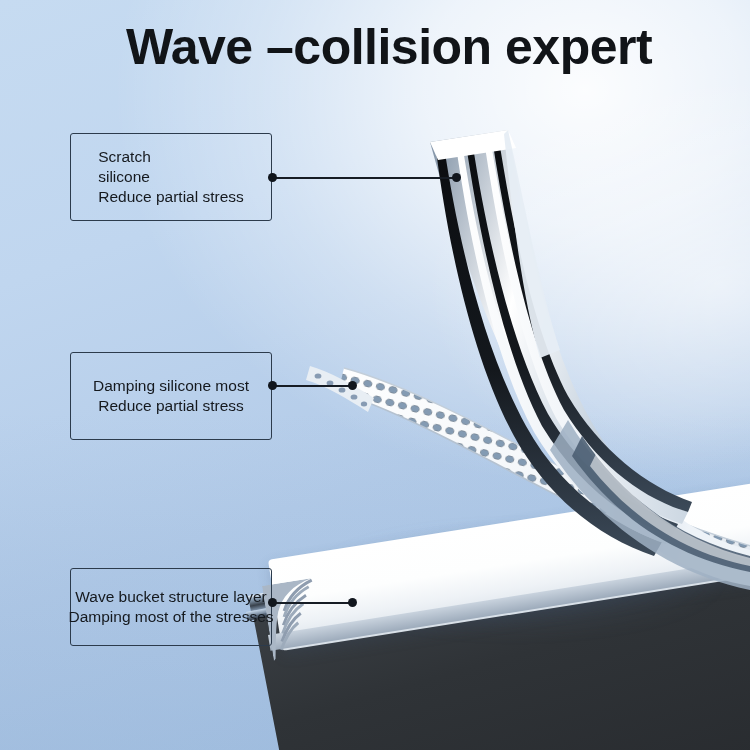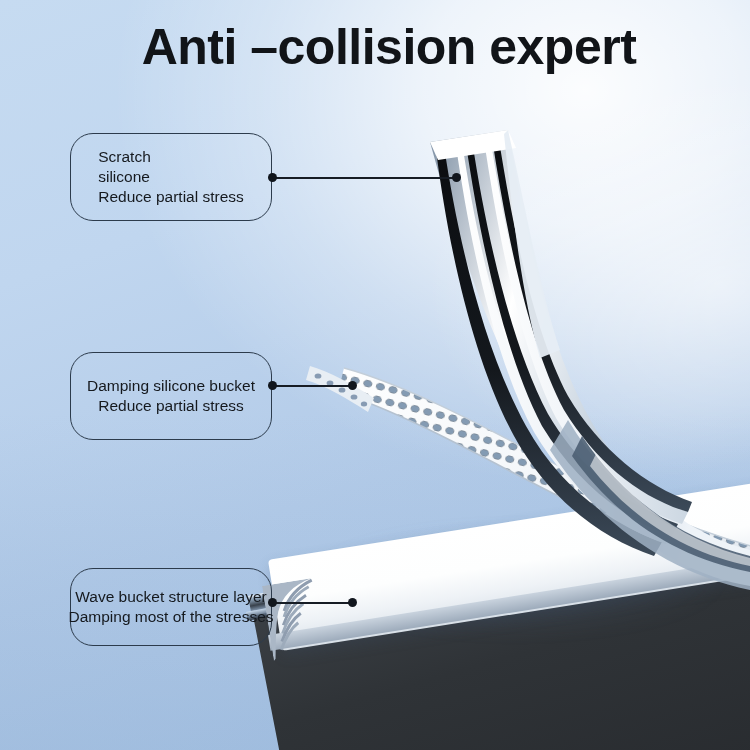--- a/index.html
+++ b/index.html
@@ -34,21 +34,21 @@
     text-align:center;
     font-size:50px;font-weight:bold;color:#111418;
     letter-spacing:-.5px;white-space:nowrap;
     padding-left:28px;
   }
 
   
   .callout{
     position:absolute;
     border:1.6px solid #2c3b4c;
-    border-radius:23px;
+    border-radius:3px;
     background:transparent;
     display:flex;flex-direction:column;
     align-items:center;justify-content:center;
     color:#15191e;
     box-sizing:border-box;
   }
   .callout .ln{
     font-size:15.5px;line-height:20px;white-space:nowrap;
   }
   #box1{left:70px;top:133px;width:202px;height:88px;}
@@ -217,36 +217,36 @@
 
       <path d="M30,22 L108,10 L116,28 L38,40 Z" fill="#ffffff"></path>
       <path d="M108,10 C126,90 140,170 160,230 L140,238 C122,176 112,92 104,14 Z" fill="#e6edf4" opacity=".95"></path>
 
       <path d="M168,300 C214,376 276,420 350,440 L350,470 C264,452 196,400 150,330 Z" fill="#9fb0c3" opacity=".85"></path>
       <path d="M182,316 C226,382 284,420 350,436 L350,452 C278,438 218,400 172,336 Z" fill="#4d5f73" opacity=".9"></path>
       <path d="M196,334 C238,390 292,424 350,438 L350,446 C290,434 234,402 190,346 Z" fill="#ffffff" opacity=".55"></path>
     </svg>
   </div>
 
-  <div class="title">Anti –collision expert</div>
+  <div class="title">Wave –collision expert</div>
 
   <div class="callout" id="box1">
     <div class="lns">
       <div class="ln">Scratch</div>
       <div class="ln">silicone</div>
       <div class="ln">Reduce partial stress</div>
     </div>
   </div>
   <div class="conn" style="left:272px;top:177px;width:184px;"></div>
   <div class="dot" style="left:268px;top:173px;"></div>
   <div class="dot" style="left:452px;top:173px;"></div>
 
   <div class="callout" id="box2">
     <div class="lns">
-      <div class="ln">Damping silicone bucket</div>
+      <div class="ln">Damping silicone most</div>
       <div class="ln">Reduce partial stress</div>
     </div>
   </div>
   <div class="conn" style="left:272px;top:385px;width:80px;"></div>
   <div class="dot" style="left:268px;top:381px;"></div>
   <div class="dot" style="left:348px;top:381px;"></div>
 
   <div class="callout" id="box3">
     <div class="lns">
       <div class="ln">Wave bucket structure layer</div>

